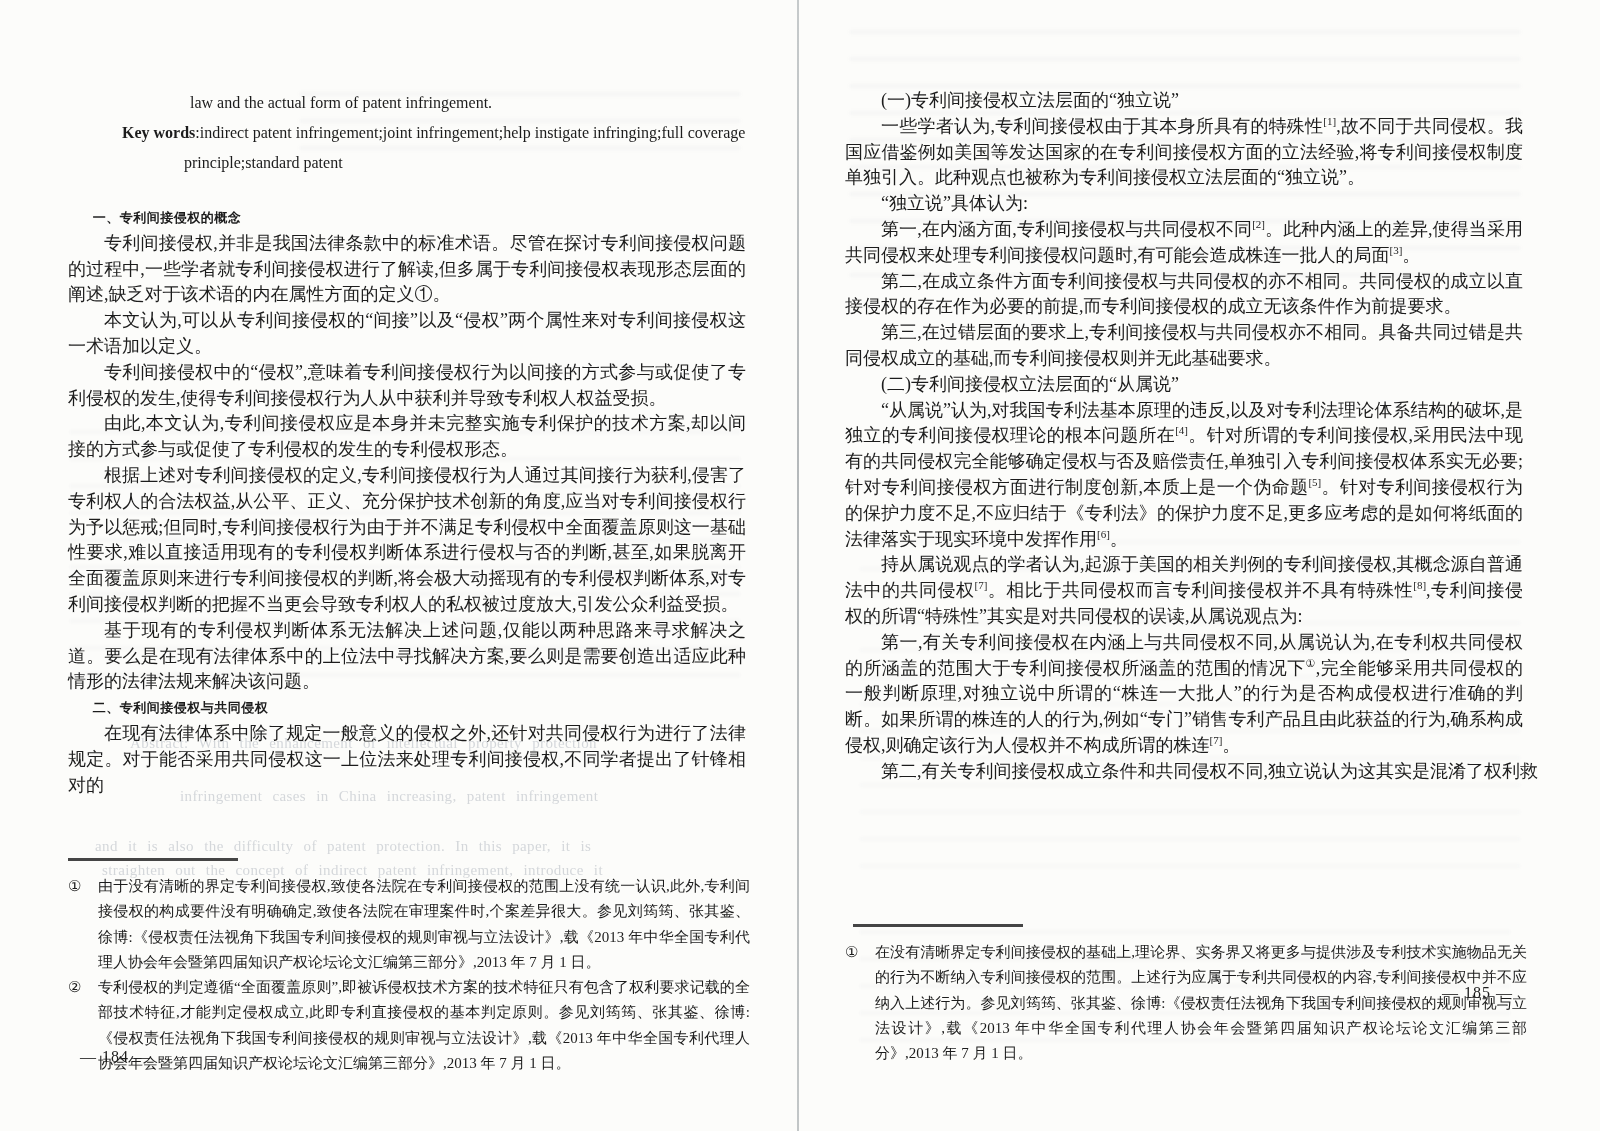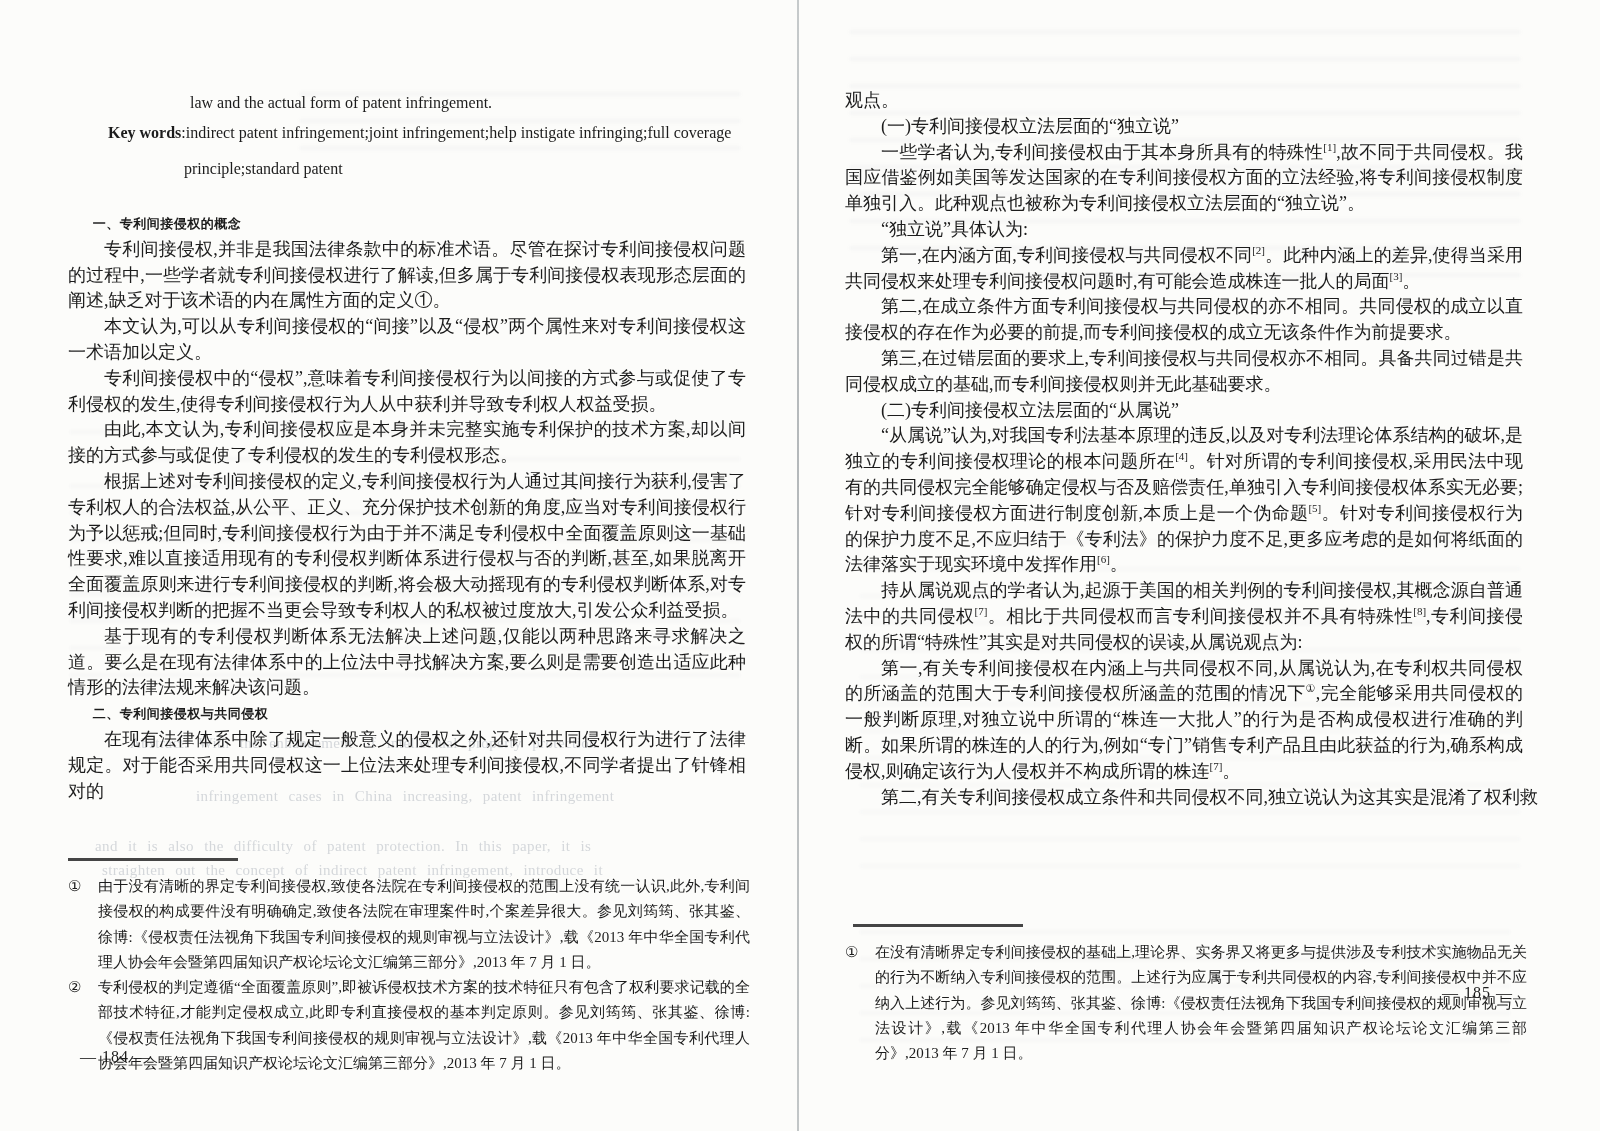--- a/index.html
+++ b/index.html
@@ -15,23 +15,23 @@
   .seam{
     position:absolute;left:797px;top:0;width:2px;height:1131px;
     background:linear-gradient(180deg,#c6cacb 0%,#b4b8ba 40%,#c2c6c7 100%);
   }
   .page-col{position:absolute;width:678px;}
   .page-left-col{left:68px;top:92px;}
   .page-right-col{left:845px;top:88px;}
 
   
   .eng{margin-left:122px;font-size:16px;line-height:22px;}
-  .kw1{margin-left:40px;margin-top:7px;font-size:16px;line-height:24px;}
+  .kw1{margin-left:54px;margin-top:7px;font-size:16px;line-height:24px;}
   .kw1 b{font-weight:700;}
-  .kw2{margin-left:116px;margin-top:12px;font-size:16px;line-height:24px;}
+  .kw2{margin-left:116px;margin-top:6px;font-size:16px;line-height:24px;}
 
   
   .blocks{margin-top:30px;}
   .blk{font-size:18px;line-height:25.8px;text-align:justify;}
   .blk.p{text-indent:2em;}
   .blk.h1{
     font-family:"Liberation Sans",sans-serif;
     font-weight:700;font-size:13px;text-indent:1.9em;
     letter-spacing:0.5px;
   }
@@ -58,21 +58,21 @@
   .pn-left{left:80px;top:1048px;}
   .pn-right{left:1413px;top:984px;width:100px;text-align:right;}
 
   
   .bl-text{
     position:absolute;color:rgba(128,138,152,0.32);
     font-size:15px;letter-spacing:0.4px;word-spacing:6px;
     filter:blur(0.6px);white-space:nowrap;pointer-events:none;
   }
   .bl1{left:130px;top:735px;}
-  .bl2{left:196px;top:788px;}
+  .bl2{left:180px;top:788px;}
   .bl3{left:95px;top:838px;}
   .bl4{left:102px;top:862px;}
   .bleed-stripe{
     position:absolute;pointer-events:none;
     background:repeating-linear-gradient(180deg,rgba(130,140,158,0.06) 0 4px,transparent 4px 27px);
     filter:blur(1.4px);
   }
   .bs1{left:300px;top:92px;width:440px;height:70px;}
   .bs2{left:70px;top:430px;width:670px;height:250px;opacity:.8;}
   .bs3{left:850px;top:30px;width:670px;height:260px;}
@@ -119,21 +119,20 @@
     </div>
     <div class="fn">
       <span class="mk">②</span>
       <span class="tx">专利侵权的判定遵循“全面覆盖原则”,即被诉侵权技术方案的技术特征只有包含了权利要求记载的全部技术特征,才能判定侵权成立,此即专利直接侵权的基本判定原则。参见刘筠筠、张其鉴、徐博:《侵权责任法视角下我国专利间接侵权的规则审视与立法设计》,载《2013 年中华全国专利代理人协会年会暨第四届知识产权论坛论文汇编第三部分》,2013 年 7 月 1 日。</span>
     </div>
   </div>
 <div class="pn pn-left">— 184 —</div>
 
 <div class="page-col page-right-col">
   <div class="blocks" style="margin-top:0;">
-      <div class="blk cont">观点。</div>
       <div class="blk h2">(一)专利间接侵权立法层面的“独立说”</div>
       <div class="blk p">一些学者认为,专利间接侵权由于其本身所具有的特殊性<sup>[1]</sup>,故不同于共同侵权。我国应借鉴例如美国等发达国家的在专利间接侵权方面的立法经验,将专利间接侵权制度单独引入。此种观点也被称为专利间接侵权立法层面的“独立说”。</div>
       <div class="blk p">“独立说”具体认为:</div>
       <div class="blk p">第一,在内涵方面,专利间接侵权与共同侵权不同<sup>[2]</sup>。此种内涵上的差异,使得当采用共同侵权来处理专利间接侵权问题时,有可能会造成株连一批人的局面<sup>[3]</sup>。</div>
       <div class="blk p">第二,在成立条件方面专利间接侵权与共同侵权的亦不相同。共同侵权的成立以直接侵权的存在作为必要的前提,而专利间接侵权的成立无该条件作为前提要求。</div>
       <div class="blk p">第三,在过错层面的要求上,专利间接侵权与共同侵权亦不相同。具备共同过错是共同侵权成立的基础,而专利间接侵权则并无此基础要求。</div>
       <div class="blk h2">(二)专利间接侵权立法层面的“从属说”</div>
       <div class="blk p">“从属说”认为,对我国专利法基本原理的违反,以及对专利法理论体系结构的破坏,是独立的专利间接侵权理论的根本问题所在<sup>[4]</sup>。针对所谓的专利间接侵权,采用民法中现有的共同侵权完全能够确定侵权与否及赔偿责任,单独引入专利间接侵权体系实无必要;针对专利间接侵权方面进行制度创新,本质上是一个伪命题<sup>[5]</sup>。针对专利间接侵权行为的保护力度不足,不应归结于《专利法》的保护力度不足,更多应考虑的是如何将纸面的法律落实于现实环境中发挥作用<sup>[6]</sup>。</div>
       <div class="blk p">持从属说观点的学者认为,起源于美国的相关判例的专利间接侵权,其概念源自普通法中的共同侵权<sup>[7]</sup>。相比于共同侵权而言专利间接侵权并不具有特殊性<sup>[8]</sup>,专利间接侵权的所谓“特殊性”其实是对共同侵权的误读,从属说观点为:</div>
       <div class="blk p">第一,有关专利间接侵权在内涵上与共同侵权不同,从属说认为,在专利权共同侵权的所涵盖的范围大于专利间接侵权所涵盖的范围的情况下<sup>①</sup>,完全能够采用共同侵权的一般判断原理,对独立说中所谓的“株连一大批人”的行为是否构成侵权进行准确的判断。如果所谓的株连的人的行为,例如“专门”销售专利产品且由此获益的行为,确系构成侵权,则确定该行为人侵权并不构成所谓的株连<sup>[7]</sup>。</div>

